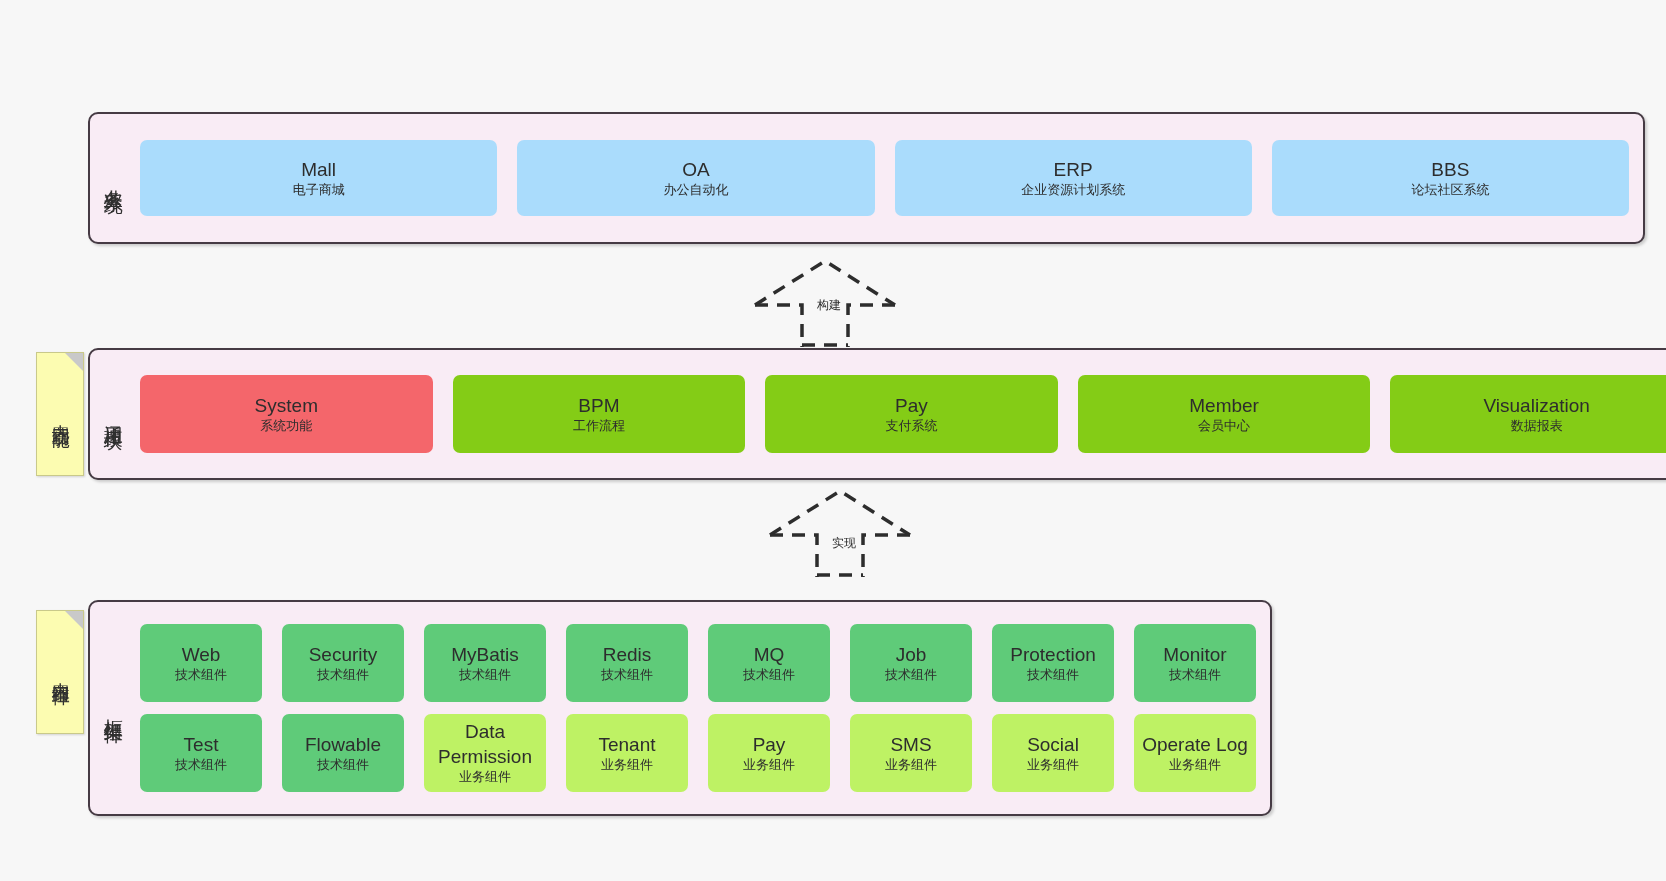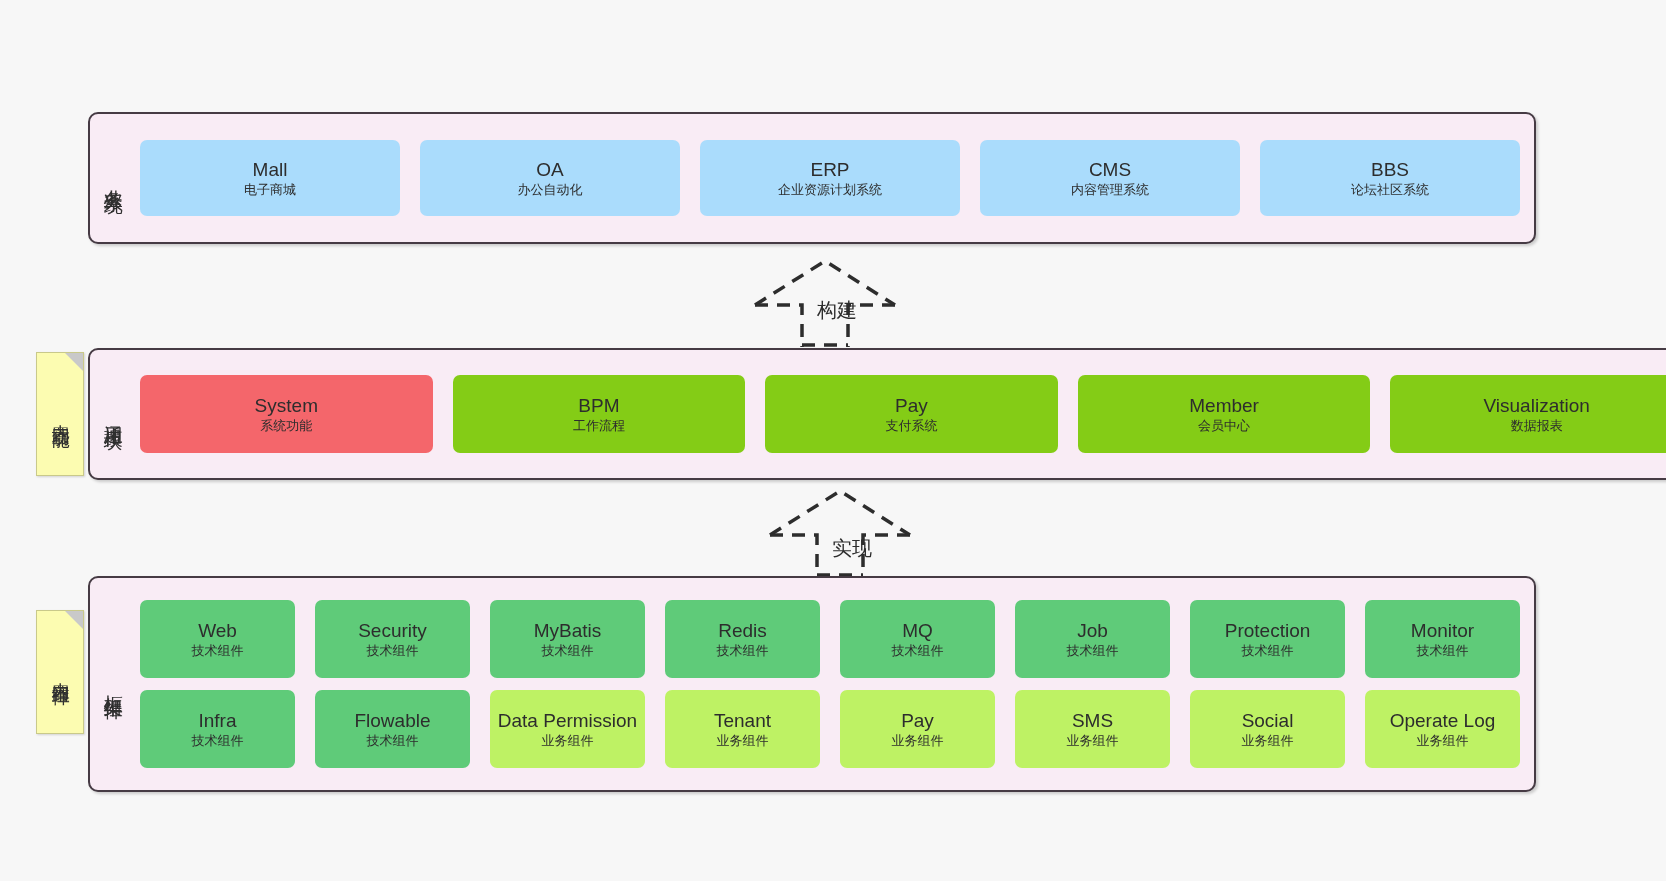--- a/index.html
+++ b/index.html
@@ -75,35 +75,35 @@
     color: #2d2d2d;
     line-height: 1.28;
     box-sizing: border-box;
     padding: 6px 4px;
   }
   .card .t1 { font-size: 19px; }
   .card .t2 { font-size: 13px; }
 
   
   #sec-business {
-    left: 88px; top: 112px; width: 1448px; height: 132px;
+    left: 88px; top: 112px; width: 1557px; height: 132px;
   }
   #sec-business .card { background: #aadcfc; height: 76px; }
 
   
   #sec-modules {
     left: 88px; top: 348px; width: 1611px; height: 132px;
   }
   #sec-modules .card { height: 78px; }
   .card.red   { background: #f4666b; }
   .card.pink  { background: #84cc16; }
 
   
   #sec-framework {
-    left: 88px; top: 576px; width: 1448px; height: 216px;
+    left: 88px; top: 600px; width: 1184px; height: 216px;
   }
   #sec-framework .boxes { gap: 12px; padding: 14px 14px 14px 4px; }
   #sec-framework .card { height: 78px; }
   .card.green  { background: #5fcb79; }
   .card.lgreen { background: #bef264; }
 
   
   .note {
     position: absolute;
     width: 48px;
@@ -138,21 +138,21 @@
     width: 160px;
     height: 90px;
   }
   #arrow-build { left: 745px; top: 257px; }
   #arrow-impl  { left: 760px; top: 487px; }
 
   .arrow svg { display: block; overflow: visible; }
 
   .arrow-label {
     position: absolute;
-    font-size: 20px;
+    font-size: 12px;
     color: #2d2d2d;
     background: transparent;
     white-space: nowrap;
   }
   #arrow-build .arrow-label { left: 72px; top: 40px; }
   #arrow-impl  .arrow-label { left: 72px; top: 48px; }
 </style>
 </head>
 <body>
 
@@ -166,24 +166,20 @@
           <div class="t1">Mall</div>
           <div class="t2">电子商城</div>
         </div>
         <div class="card">
           <div class="t1">OA</div>
           <div class="t2">办公自动化</div>
         </div>
         <div class="card">
           <div class="t1">ERP</div>
           <div class="t2">企业资源计划系统</div>
-        </div>
-        <div class="card">
-          <div class="t1">CMS</div>
-          <div class="t2">内容管理系统</div>
         </div>
         <div class="card">
           <div class="t1">BBS</div>
           <div class="t2">论坛社区系统</div>
         </div>
       </div>
     </div>
   </div>
 
   <div class="arrow" id="arrow-build">
@@ -276,21 +272,21 @@
           <div class="t2">技术组件</div>
         </div>
         <div class="card green">
           <div class="t1">Monitor</div>
           <div class="t2">技术组件</div>
         </div>
       </div>
 
       <div class="row">
         <div class="card green">
-          <div class="t1">Infra</div>
+          <div class="t1">Test</div>
           <div class="t2">技术组件</div>
         </div>
         <div class="card green">
           <div class="t1">Flowable</div>
           <div class="t2">技术组件</div>
         </div>
         <div class="card lgreen">
           <div class="t1">Data Permission</div>
           <div class="t2">业务组件</div>
         </div>

